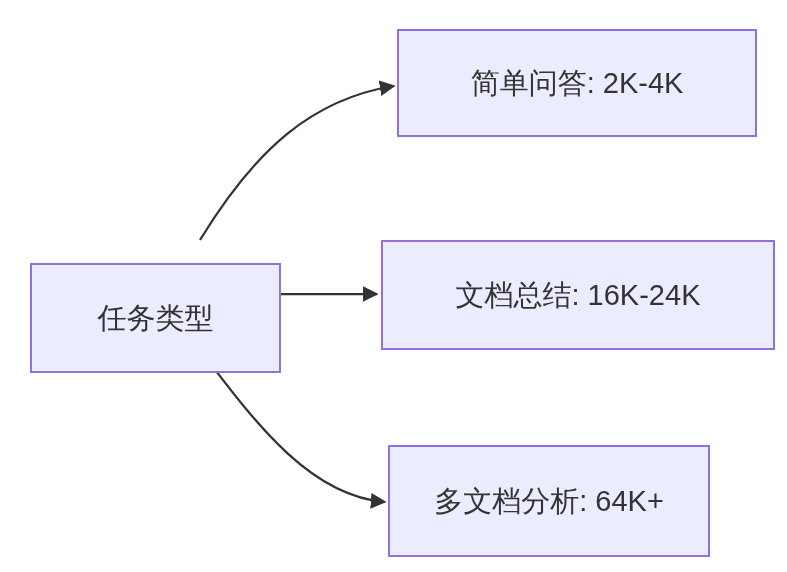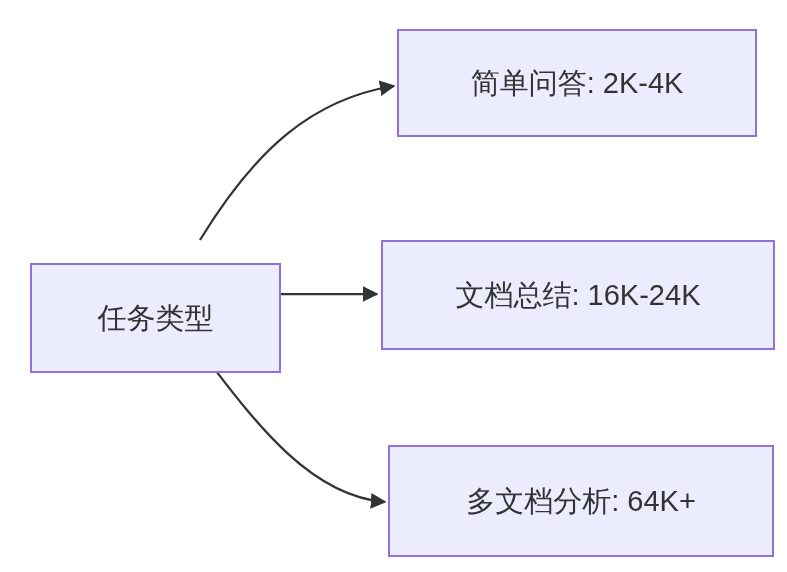--- a/index.html
+++ b/index.html
@@ -41,21 +41,21 @@
     line-height: 1.2;
     display: flex;
     align-items: center;
     justify-content: center;
     text-align: center;
     white-space: nowrap;
   }
   .node-root   { left: 30px;  top: 240px; width: 251px; height: 110px; margin-top: 23px; }
   .node-br-0   { left: 397px; top: 29px;  width: 360px; height: 108px; }
   .node-br-1   { left: 381px; top: 240px; width: 394px; height: 110px; }
-  .node-br-2   { left: 388px; top: 445px; width: 386px; height: 112px; }
+  .node-br-2   { left: 388px; top: 445px; width: 322px; height: 112px; }
 </style>
 </head>
 <body>
 
 <div class="canvas">
 
   <svg class="edges-layer" viewBox="0 0 787 572" aria-hidden="true">
     <defs>
       <marker id="arrowhead" viewBox="0 0 10 10" refX="9" refY="5" markerWidth="7" markerHeight="7" orient="auto">
         <path class="arrowhead" d="M 0 0 L 10 5 L 0 10 z"></path>

